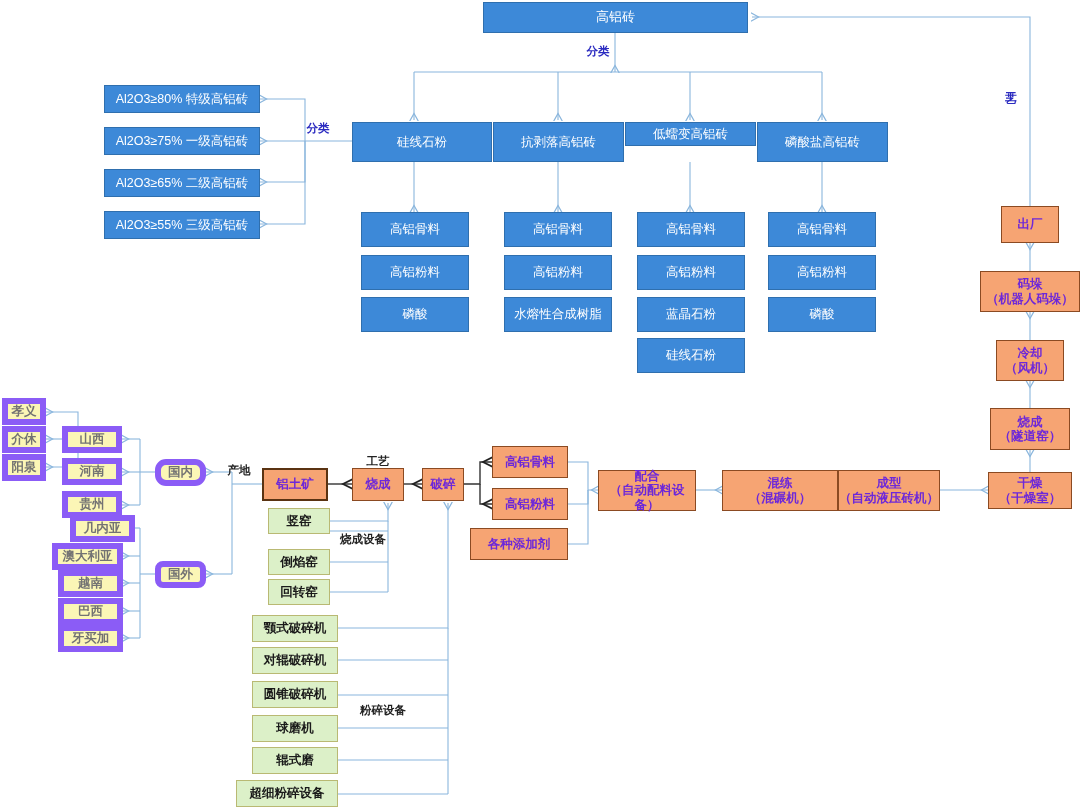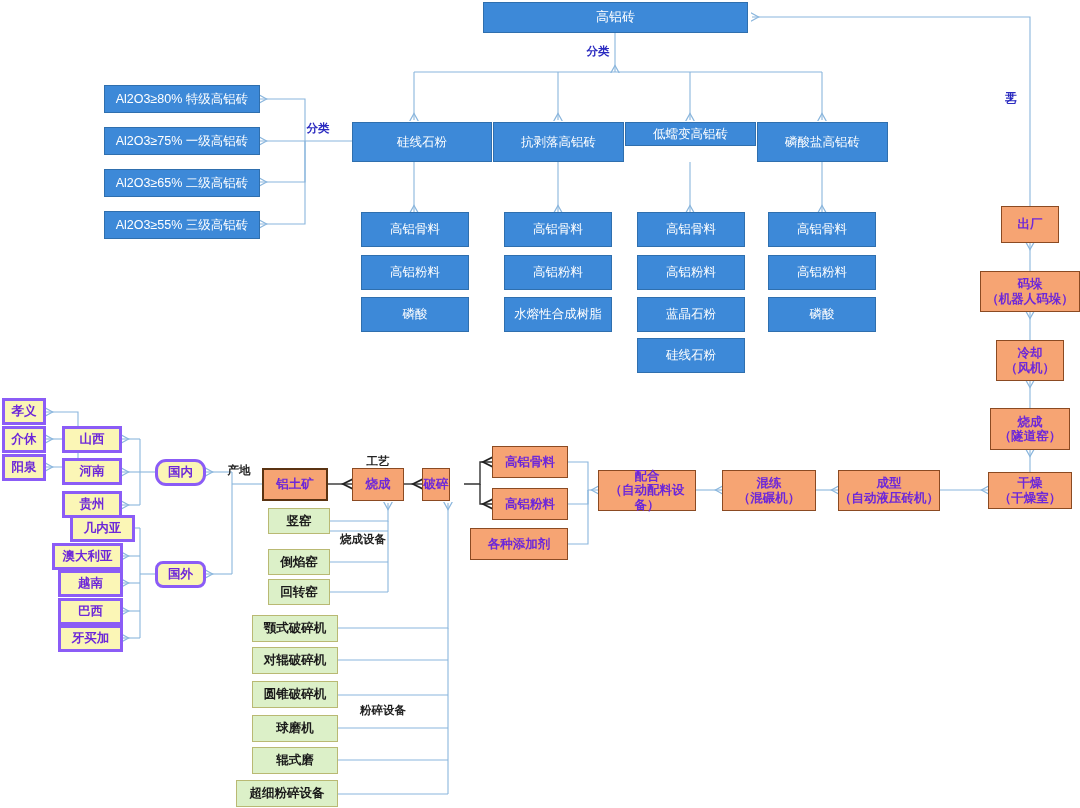--- a/index.html
+++ b/index.html
@@ -10,21 +10,21 @@
   .box{position:absolute;box-sizing:border-box;display:flex;flex-direction:column;
        align-items:center;justify-content:center;text-align:center;line-height:1.15;
        white-space:pre-line;}
   
   .blue{background:#3d89d8;border:1px solid #2f6fae;color:#ffffff;font-size:12.5px;}
   .blue.big{font-size:13px;text-align:center;}
   
   .orange{background:#f6a473;border:1px solid #8b4a22;color:#6d28d9;font-size:12.5px;font-weight:bold;}
   .orange.thick{border:2px solid #5a3312;}
   
-  .yellow{background:#fbf6b6;border:3px solid #8b5cf6;color:#6d28d9;font-size:12.5px;font-weight:bold;}
+  .yellow{background:#fbf6b6;border:6px solid #8b5cf6;color:#737373;font-size:12.5px;font-weight:bold;}
   
   .green{background:#dcf0c8;border:1px solid #b9b973;color:#1a1a1a;font-size:12.5px;font-weight:bold;}
   .lbl{position:absolute;color:#2b2bc0;font-size:11.5px;font-weight:bold;white-space:pre-line;
        text-align:center;line-height:1.05;}
   .lbl.dark{color:#222222;font-weight:bold;}
   .lbl.vert{writing-mode:vertical-rl;text-orientation:upright;letter-spacing:2px;}
 </style>
 </head>
 <body>
 
@@ -269,39 +269,39 @@
 
   <div class="box orange thick" style="left:262px;top:468px;width:66px;height:33px;">
     <span>铝土矿</span>
   </div>
 
   <div class="lbl dark" style="left:360px;top:455px;width:36px;">工艺</div>
 
   <div class="box orange" style="left:352px;top:468px;width:52px;height:33px;">
     <span>烧成</span>
   </div>
-  <div class="box orange" style="left:422px;top:468px;width:28px;height:33px;">
+  <div class="box orange" style="left:422px;top:468px;width:42px;height:33px;">
     <span>破碎</span>
   </div>
 
   <div class="box orange" style="left:492px;top:446px;width:76px;height:32px;">
     <span>高铝骨料</span>
   </div>
   <div class="box orange" style="left:492px;top:488px;width:76px;height:32px;">
     <span>高铝粉料</span>
   </div>
   <div class="box orange" style="left:470px;top:528px;width:98px;height:32px;">
     <span>各种添加剂</span>
   </div>
 
   <div class="box orange" style="left:598px;top:470px;width:98px;height:41px;">
     <span>配合
 （自动配料设备）</span>
   </div>
-  <div class="box orange" style="left:722px;top:470px;width:94px;height:41px;justify-content:center;">
+  <div class="box orange" style="left:722px;top:470px;width:116px;height:41px;justify-content:center;">
     <span>混练
 （混碾机）</span>
   </div>
   <div class="box orange" style="left:838px;top:470px;width:102px;height:41px;">
     <span>成型
 （自动液压砖机）</span>
   </div>
 
   <div class="lbl dark" style="left:333px;top:533px;width:60px;">烧成设备</div>
 

